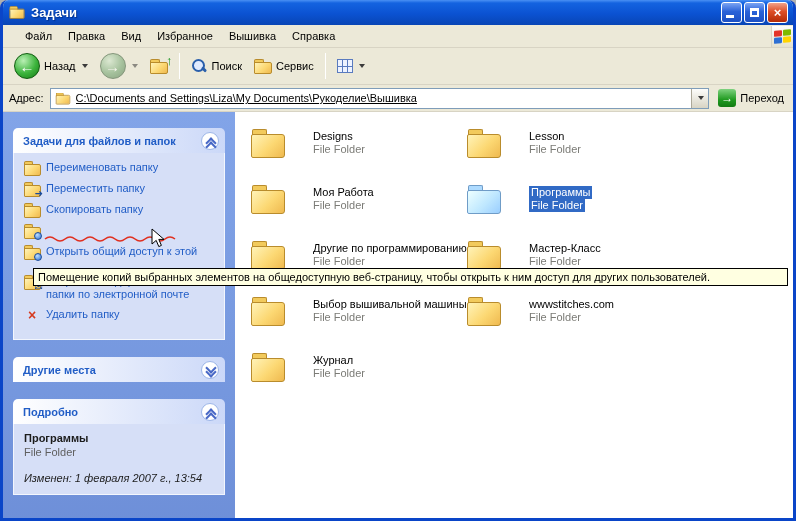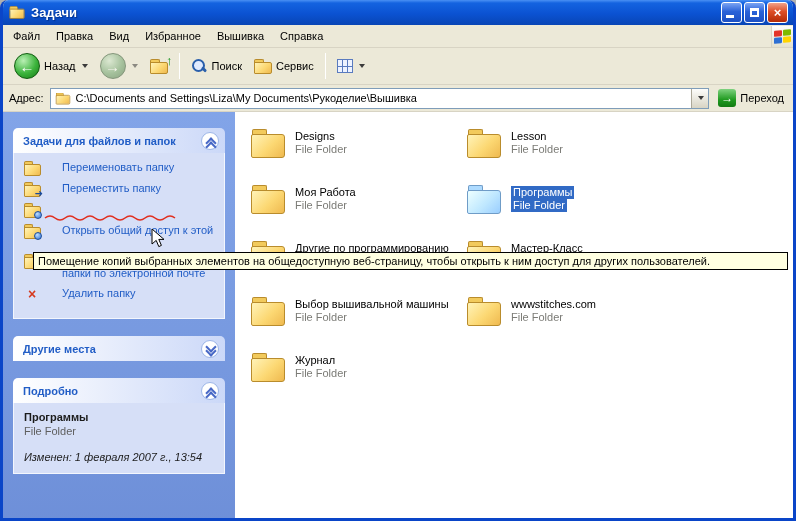--- a/index.html
+++ b/index.html
@@ -24,21 +24,21 @@
   .win-btns{ display:flex; gap:2px; }
   .wbtn{
     width:21px; height:21px; border-radius:3px; border:1px solid #fff;
     display:flex; align-items:center; justify-content:center; position:relative;
     background:linear-gradient(180deg,#7ba4f3,#2a62d8 45%,#1c50c4);
   }
   .wbtn.close{ background:linear-gradient(180deg,#f1a28a,#dd4f27 45%,#b32c07); color:#fff; font-weight:bold; font-size:13px; line-height:1; }
   .glyph-min{ position:absolute; left:4px; bottom:4px; width:8px; height:3px; background:#fff; }
   .glyph-max{ width:9px; height:9px; border:2px solid #fff; border-top-width:3px; }
   
-  .menubar{ height:23px; display:flex; align-items:center; padding-left:2px; border-bottom:1px solid #d8d4c4; background:#ece9d8; }
+  .menubar{ height:23px; display:flex; align-items:center; padding-left:14px; border-bottom:1px solid #d8d4c4; background:#ece9d8; }
   .menu-item{ padding:3px 8px; color:#000; cursor:default; }
   .winlogo{
     margin-left:auto; width:22px; height:21px; display:grid; place-items:center;
     background:linear-gradient(180deg,#fdfdfb,#e4e1cf); border-left:1px solid #d8d4c4;
     padding:0 2px;
   }
   .winlogo .flag{ display:grid; grid-template-columns:8px 8px; grid-template-rows:6px 6px; gap:1px; transform:skewY(-6deg); }
   .winlogo .flag i{ display:block; border-radius:1px; }
   .winlogo .flag i:nth-child(1){ background:#e3342a; }
   .winlogo .flag i:nth-child(2){ background:#7eb900; }
@@ -66,21 +66,21 @@
   .magnifier::before{ content:""; position:absolute; left:1px; top:1px; width:9px; height:9px; border:2px solid #2a5fab; border-radius:50%; background:#dfeaff; }
   .magnifier::after{ content:""; position:absolute; left:10px; top:10px; width:6px; height:3px; background:#2a5fab; transform:rotate(45deg); border-radius:2px; }
   .views-icon{ position:relative; width:16px; height:14px; border:1px solid #5a7bbf; background:#eef3ff; display:inline-block; }
   .views-icon::before{ content:""; position:absolute; left:4px; top:0; bottom:0; width:1px; background:#5a7bbf; box-shadow:5px 0 0 #5a7bbf; }
   .views-icon::after{ content:""; position:absolute; top:6px; left:0; right:0; height:1px; background:#5a7bbf; }
   
   .addressbar{ height:27px; display:flex; align-items:center; gap:6px; padding:0 6px; border-bottom:1px solid #d8d4c4; background:#ece9d8; }
   .addr-label{ color:#000; }
   .addr-input{ flex:1; height:21px; background:#fff; border:1px solid #7f9db9; display:flex; align-items:center; gap:4px; padding-left:3px; }
   .addr-input .folder-mini{ transform:scale(.8); }
-  .addr-text{ flex:1; white-space:nowrap; overflow:hidden; }
+  .addr-text{ flex:1; white-space:nowrap; overflow:hidden;text-decoration:underline; }
   .addr-dd{ width:17px; height:19px; background:linear-gradient(180deg,#fdfdfb,#d8d4c4); border-left:1px solid #aca899; display:flex; align-items:center; justify-content:center; }
   .go-btn{ display:flex; align-items:center; gap:4px; padding:0 3px; }
   .go-icon{ width:18px; height:18px; border-radius:3px; background:linear-gradient(180deg,#7fd27f,#1f9a1f 60%,#117a11); color:#fff; font-weight:bold; display:flex; align-items:center; justify-content:center; font-size:12px; }
   
   .main{ display:flex; height:466px; }
   .sidebar{
     width:232px; flex:0 0 232px; padding:16px 10px 0 10px;
     background:linear-gradient(180deg,#82a4e8 0%,#7597de 60%,#6b8cd6 100%);
     overflow:hidden;
   }
@@ -94,50 +94,50 @@
   .chev{ width:18px; height:18px; border-radius:50%; background:#fff; border:1px solid #9db6e8; position:relative; }
   .chev::before,.chev::after{ content:""; position:absolute; left:5px; width:6px; height:6px; border-left:2px solid #4868c6; border-top:2px solid #4868c6; }
   .chev.up::before{ top:6px; transform:rotate(45deg); }
   .chev.up::after{ top:10px; transform:rotate(45deg); }
   .chev.down::before{ top:2px; transform:rotate(225deg); }
   .chev.down::after{ top:6px; transform:rotate(225deg); }
   .panel-body{
     background:#d6dff7; border:1px solid rgba(255,255,255,.7); border-top:none;
     padding:8px 6px 10px 10px;
   }
-  .task{ display:flex; align-items:flex-start; gap:22px; margin-bottom:7px; color:#215dc6; cursor:pointer; position:relative; }
+  .task{ display:flex; align-items:flex-start; gap:6px; margin-bottom:7px; color:#215dc6; cursor:pointer; position:relative; }
   .task .tlabel{ line-height:13px; }
   .task.pad-top{ margin-top:16px; }
   .ticon{ flex:0 0 16px; width:16px; height:14px; position:relative; }
   .ticon.fold::before{ content:""; position:absolute; left:0; top:0; width:7px; height:4px; background:#f2ca5c; border:1px solid #b98c2c; border-bottom:none; border-radius:2px 2px 0 0; }
   .ticon.fold::after{ content:""; position:absolute; left:0; top:3px; width:15px; height:10px; background:linear-gradient(135deg,#fff3b8,#fcd873 55%,#efb94f); border:1px solid #b98c2c; border-radius:1px 2px 2px 1px; }
   .ticon .badge{ position:absolute; right:-2px; bottom:-2px; width:8px; height:8px; border-radius:50%; background:radial-gradient(circle at 35% 30%,#bfe0ff,#2d6fd3); border:1px solid #1b4c9c; z-index:2; }
   .ticon .arrow-badge{ position:absolute; right:-3px; bottom:-3px; color:#1b4c9c; font-weight:bold; font-size:10px; z-index:2; }
   .ticon.del{ color:#d63a1f; font-weight:bold; font-size:14px; line-height:14px; text-align:center; }
   .link-underline{ text-decoration:underline; }
   .red-wave{ position:absolute; left:20px; top:11px; z-index:1; }
   .detail-name{ font-weight:bold; color:#1c1c1c; margin-bottom:2px; }
   .detail-type{ color:#5f5f5f; margin-bottom:14px; }
   .detail-mod{ color:#1c1c1c;font-style:italic; }
   
   .content{ flex:1; background:#fff; padding:16px 0 0 16px; }
   .grid{ display:grid; grid-template-columns:216px 216px; grid-auto-rows:56px; }
-  .file-item{ display:flex; align-items:flex-start; gap:10px; cursor:default; width:max-content; max-width:260px; }
+  .file-item{ display:flex; align-items:flex-start; gap:28px; cursor:default; width:max-content; max-width:260px; }
   .folder-icon{ position:relative; width:34px; height:30px; flex:0 0 34px; }
   .folder-icon::before{ content:""; position:absolute; left:1px; top:1px; width:13px; height:7px; background:#f2ca5c; border:1px solid #b98c2c; border-bottom:none; border-radius:2px 2px 0 0; }
   .folder-icon::after{ content:""; position:absolute; left:0; top:6px; right:0; bottom:0; background:linear-gradient(135deg,#fff3b8,#fcd873 55%,#efb94f); border:1px solid #b98c2c; border-radius:2px 3px 3px 2px; }
   .file-text{ display:flex; flex-direction:column; padding-top:2px; white-space:nowrap; }
   .file-name{ color:#000; line-height:13px; }
   .file-type{ color:#7b7b76; line-height:13px; }
   .file-item.selected .folder-icon{ filter:saturate(.55) hue-rotate(165deg) brightness(1.05); }
   .file-item.selected .file-name,
   .file-item.selected .file-type{ background:#316ac5; color:#fff; padding:0 2px; width:max-content; }
   
   .tooltip{
-    position:absolute; left:30px; right:5px; top:252px; z-index:50;
+    position:absolute; left:30px; right:5px; top:268px; z-index:50;
     background:#ffffe1; border:1px solid #000; color:#000;
     padding:1px 4px; line-height:14px; white-space:nowrap; overflow:hidden;
   }
   .cursor{ position:absolute; left:148px; top:228px; z-index:60; }
 </style>
 </head>
 <body>
 
 <div class="window">
 
@@ -232,20 +232,24 @@
             <span class="ticon fold"></span>
             <span class="tlabel">Переименовать папку</span>
           </div>
           <div class="task">
             <span class="ticon fold">
                 <span class="arrow-badge">➜</span>
               </span>
             <span class="tlabel">Переместить папку</span>
           </div>
           <div class="task">
+            <span class="ticon fold"></span>
+            <span class="tlabel">Скопировать папку</span>
+          </div>
+          <div class="task">
             <span class="ticon fold">
                 <span class="badge"></span>
               </span>
             <svg class="red-wave" width="140" height="8" viewBox="0 0 140 8">
               <path d="M1 4 Q6 0 11 4 T21 4 T31 4 T41 4 T51 4 T61 4 T71 4 T81 4 T91 4 T101 4 T111 4 T121 4 T131 4" stroke="#e03020" stroke-width="1.6" fill="none"></path>
             </svg>
           </div>
           <div class="task">
             <span class="ticon fold">
                 <span class="badge"></span>

